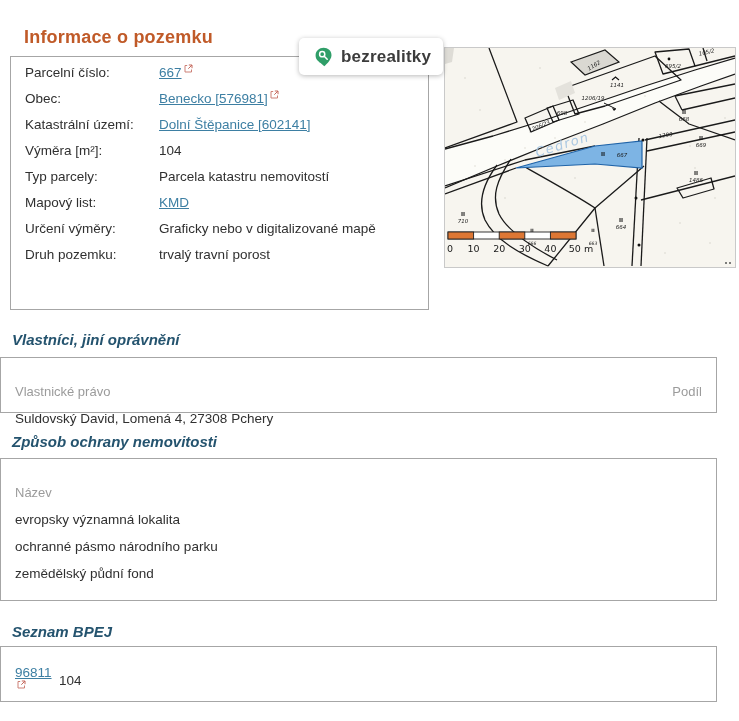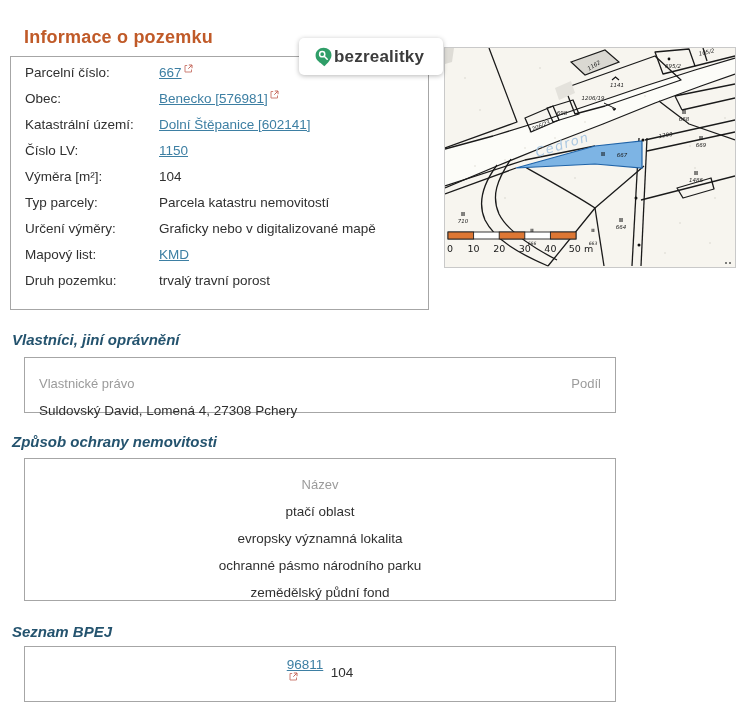--- a/index.html
+++ b/index.html
@@ -18,40 +18,40 @@
     display:flex;flex-direction:column;justify-content:flex-start;
     padding:2px 0;
   }
   .info-row{display:flex;align-items:center;padding-left:14px;height:26px;}
   .info-lbl{width:134px;flex:none;}
   a.lnk{color:#3d7fa3;text-decoration:underline;cursor:pointer;}
   .ext-icon{margin-left:2px;vertical-align:4px;}
   .logo-card{
     position:absolute;left:299px;top:38px;width:144px;height:37px;
     background:#fff;border-radius:5px;box-shadow:0 1px 5px rgba(0,0,0,.28);
-    display:flex;align-items:center;padding-left:13px;box-sizing:border-box;
+    display:flex;align-items:center;gap:7px;padding-left:13px;box-sizing:border-box;
     z-index:6;cursor:pointer;
   }
   .logo-text{font-weight:bold;font-size:17px;color:#3c3c3c;letter-spacing:.2px;}
   .map-panel{
     position:absolute;left:444px;top:47px;width:292px;height:221px;
     border:1px solid #c9c9c9;box-sizing:border-box;background:#f7f5ef;overflow:hidden;
   }
   .section-heading{
     position:absolute;left:12px;margin:0;font-size:15px;font-weight:bold;color:#24536e;font-style:italic;
   }
   .h-owners{top:331px;} .h-protection{top:433px;} .h-bpej{top:623px;}
   .wide-panel{
-    position:absolute;left:24px;width:592px;border:1px solid #a6a6a6;
-    box-sizing:border-box;background:#fff;padding-top:12px;
+    position:absolute;left:0;width:717px;border:1px solid #a6a6a6;
+    box-sizing:border-box;background:#fff;padding-top:20px;
   }
   .p-owners{top:357px;height:56px;}
   .p-protection{top:458px;height:143px;}
   .p-bpej{top:646px;height:56px;}
-  .panel-row{display:flex;align-items:center;height:27px;padding:0 14px;justify-content:center;}
+  .panel-row{display:flex;align-items:center;height:27px;padding:0 14px;}
   .col-head{color:#9b9b9b;font-size:13px;}
   .sp{justify-content:space-between;}
   .bpej-col1{width:44px;flex:none;}
   .map-svg text{font-family:"DejaVu Sans","Liberation Sans",sans-serif;}
 </style>
 </head>
 <body>
 
 <h1 class="page-title">Informace o pozemku</h1>
 
@@ -68,38 +68,34 @@
     <span><a class="lnk">Benecko [576981]</a><svg class="ext-icon" width="9" height="9" viewBox="0 0 9 9">
           <path d="M3.2,1.5 H1 V8 H7.5 V5.5" fill="none" stroke="#cd8076" stroke-width="1"></path>
           <path d="M4.3,4.7 L8,1 M4.8,1 H8 V4.2" fill="none" stroke="#c5685c" stroke-width="1"></path>
         </svg></span>
   </div>
   <div class="info-row">
     <span class="info-lbl">Katastrální území:</span>
     <a class="lnk">Dolní Štěpanice [602141]</a>
   </div>
   <div class="info-row">
-    <span class="info-lbl">Číslo LV:</span>
-    <a class="lnk">1150</a>
-  </div>
-  <div class="info-row">
     <span class="info-lbl">Výměra [m²]:</span>
     <span>104</span>
   </div>
   <div class="info-row">
     <span class="info-lbl">Typ parcely:</span>
     <span>Parcela katastru nemovitostí</span>
   </div>
   <div class="info-row">
+    <span class="info-lbl">Mapový list:</span>
+    <a class="lnk">KMD</a>
+  </div>
+  <div class="info-row">
     <span class="info-lbl">Určení výměry:</span>
     <span>Graficky nebo v digitalizované mapě</span>
-  </div>
-  <div class="info-row">
-    <span class="info-lbl">Mapový list:</span>
-    <a class="lnk">KMD</a>
   </div>
   <div class="info-row">
     <span class="info-lbl">Druh pozemku:</span>
     <span>trvalý travní porost</span>
   </div>
 </section>
 
 <div class="logo-card">
   <svg width="22" height="22" viewBox="0 0 22 22">
     <path d="M19.5,9.2 C19.5,4.7 15.9,1.8 11.6,1.8 C7.3,1.8 3.6,5.1 3.6,9.4 C3.6,13 6,15 8.6,17.1 L12.3,20.2 C12.3,20.2 19.5,14.3 19.5,9.2 Z" fill="#2f9e68"></path>
@@ -255,23 +251,20 @@
     <span></span>
   </div>
 </section>
 
 <h2 class="section-heading h-protection">Způsob ochrany nemovitosti</h2>
 <section class="wide-panel p-protection">
   <div class="panel-row">
     <span class="col-head">Název</span>
   </div>
   <div class="panel-row">
-    <span>ptačí oblast</span>
-  </div>
-  <div class="panel-row">
     <span>evropsky významná lokalita</span>
   </div>
   <div class="panel-row">
     <span>ochranné pásmo národního parku</span>
   </div>
   <div class="panel-row">
     <span>zemědělský půdní fond</span>
   </div>
 </section>
 

